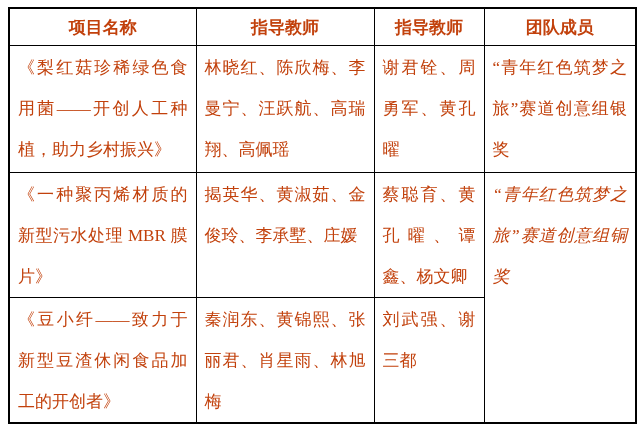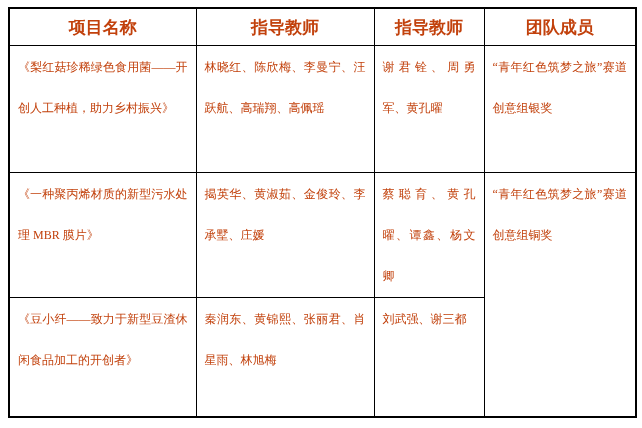--- a/index.html
+++ b/index.html
@@ -28,30 +28,30 @@
   th {
     height: 36px;
     font-size: 17px;
     font-weight: bold;
     text-align: center;
     vertical-align: middle;
     padding: 0;
   }
   td {
     vertical-align: top;
-    font-size: 12px;
+    font-size: 17px;
     line-height: 41px;
     text-align: justify;
     text-justify: inter-character;
     padding: 1px 8px 0 8px;
   }
   tr.r1 td { height: 125px; }
   tr.r2 td { height: 122px; }
   tr.r3 td { height: 117px; }
-  td.award-span { vertical-align: top; }
+  td.award-span { vertical-align: top; font-style: italic; }
 </style>
 </head>
 <body>
 
 <table class="awards">
   <colgroup>
     <col style="width:187px">
     <col style="width:178px">
     <col style="width:110px">
     <col style="width:152px">

